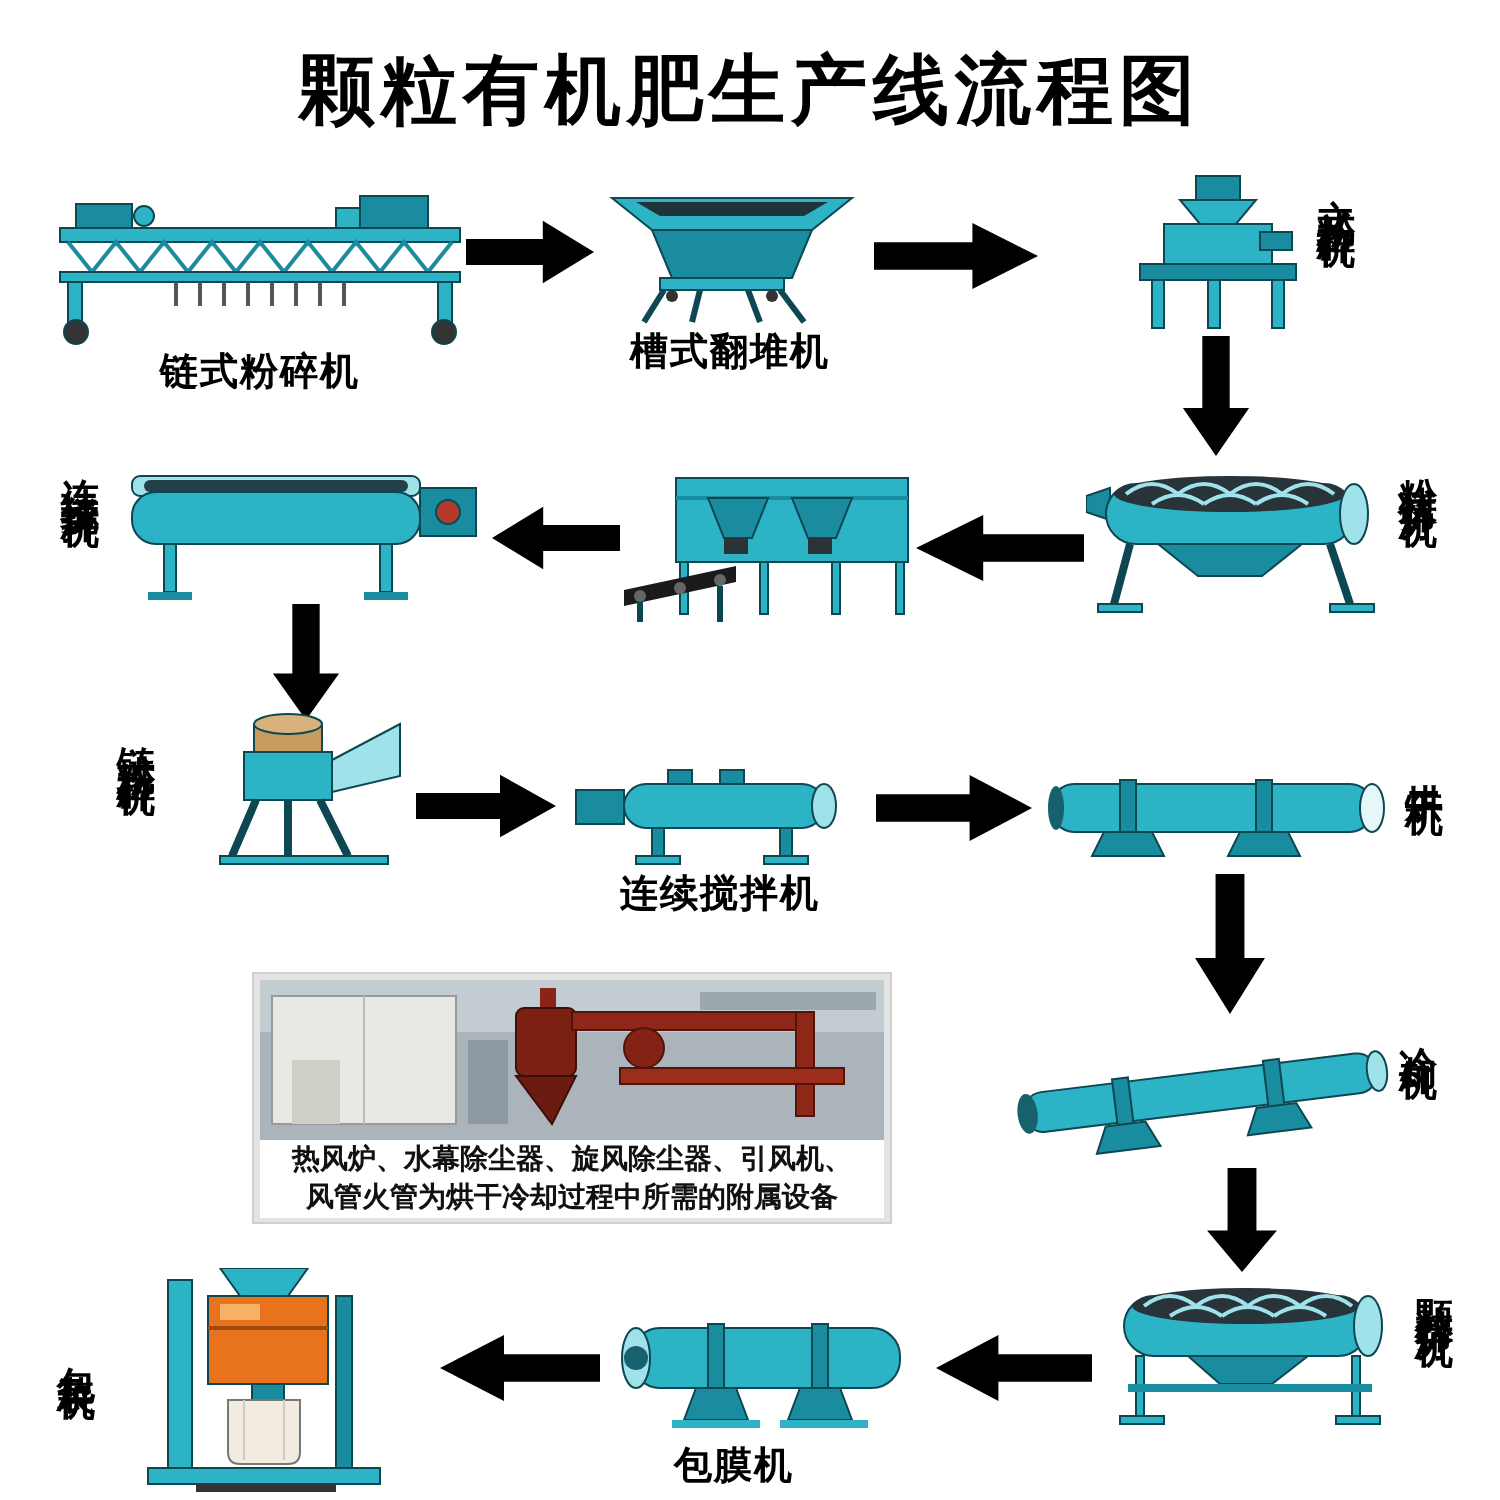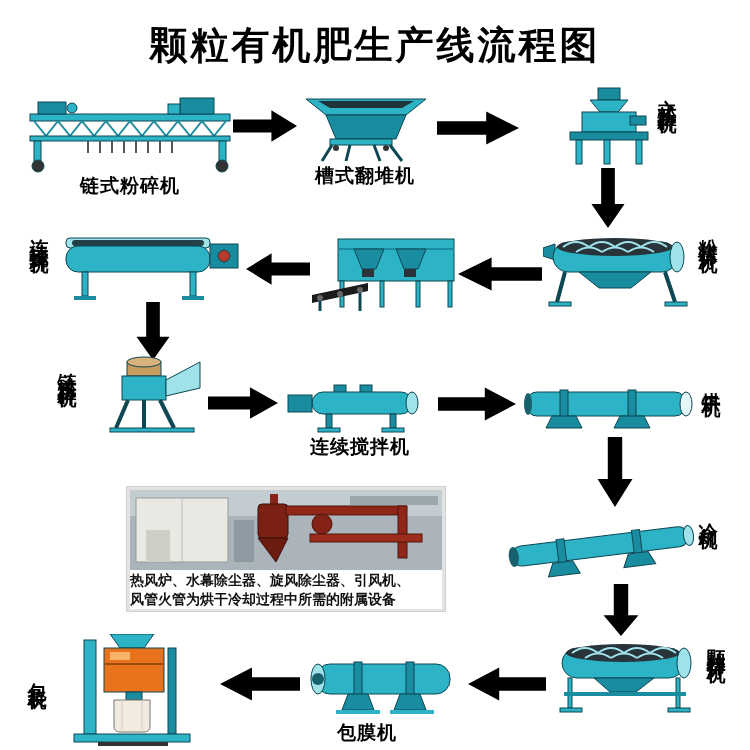--- a/index.html
+++ b/index.html
@@ -25,21 +25,21 @@
   .arrow{position:absolute;background:#000;}
   .arrow.right{clip-path:polygon(0 31%,60% 31%,60% 4%,100% 50%,60% 96%,60% 69%,0 69%);}
   .arrow.left{clip-path:polygon(100% 31%,40% 31%,40% 4%,0 50%,40% 96%,40% 69%,100% 69%);}
   .arrow.down{clip-path:polygon(31% 0,69% 0,69% 60%,96% 60%,50% 100%,4% 60%,31% 60%);}
   .inset{
     position:absolute;border:3px solid #e3e3e3;background:#fff;
     box-shadow:0 0 0 1px #cfcfcf;
   }
   .inset .photo{width:100%;height:80px;display:block;}
   .inset .caption{
-    width:100%;height:38px;background:#ffffff;text-align:left;
+    width:100%;height:38px;background:#ffffff;text-align:center;
     font-size:14px;font-weight:bold;color:#111;line-height:19px;padding-top:1px;
   }
 </style>
 </head>
 <body>
 
 <div class="canvas">
 
   <div class="title">颗粒有机肥生产线流程图</div>
 

